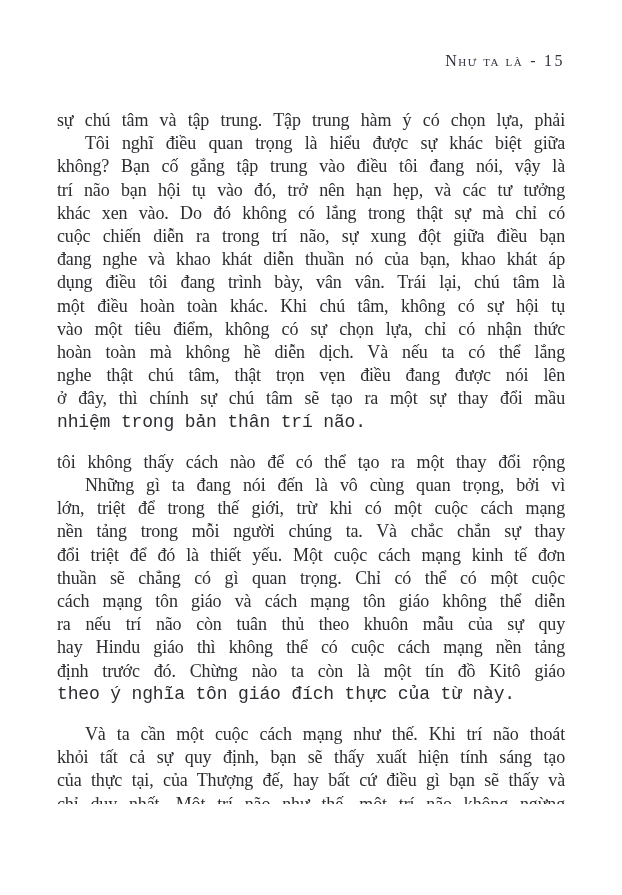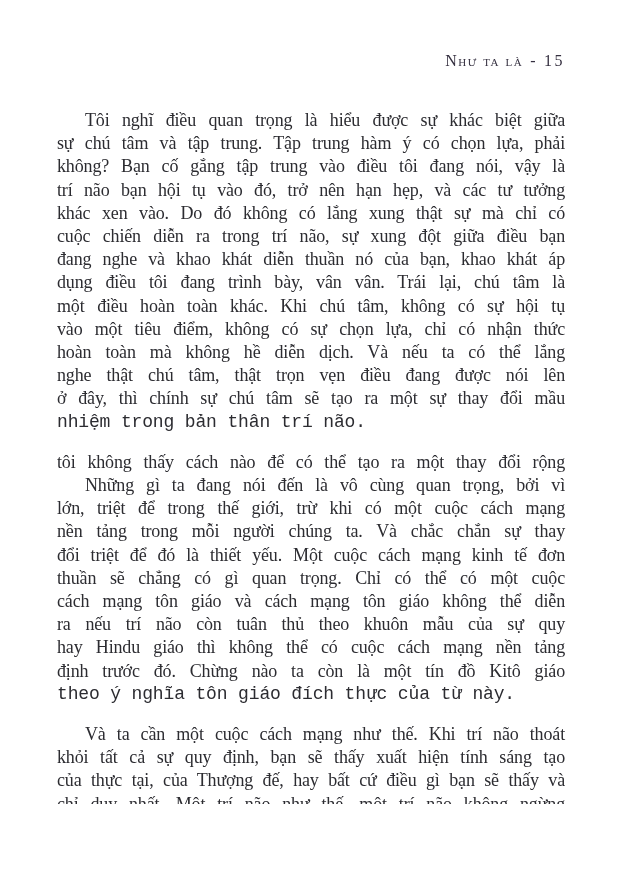--- a/index.html
+++ b/index.html
@@ -59,25 +59,25 @@
 </style>
 </head>
 <body>
 
 <div class="page">
   <header class="running-header">
     <span>Như ta là</span><span class="sep">-</span><span class="pagenum">15</span>
   </header>
   <main class="body-text" id="text-body">
       <div class="paragraph">
+        <div class="line">sự chú tâm và tập trung. Tập trung hàm ý có chọn lựa, phải</div>
         <div class="line first">Tôi nghĩ điều quan trọng là hiểu được sự khác biệt giữa</div>
-        <div class="line">sự chú tâm và tập trung. Tập trung hàm ý có chọn lựa, phải</div>
         <div class="line">không? Bạn cố gắng tập trung vào điều tôi đang nói, vậy là</div>
         <div class="line">trí não bạn hội tụ vào đó, trở nên hạn hẹp, và các tư tưởng</div>
-        <div class="line">khác xen vào. Do đó không có lắng xung thật sự mà chỉ có</div>
+        <div class="line">khác xen vào. Do đó không có lắng trong thật sự mà chỉ có</div>
         <div class="line">cuộc chiến diễn ra trong trí não, sự xung đột giữa điều bạn</div>
         <div class="line">đang nghe và khao khát diễn thuần nó của bạn, khao khát áp</div>
         <div class="line">dụng điều tôi đang trình bày, vân vân. Trái lại, chú tâm là</div>
         <div class="line">một điều hoàn toàn khác. Khi chú tâm, không có sự hội tụ</div>
         <div class="line">vào một tiêu điểm, không có sự chọn lựa, chỉ có nhận thức</div>
         <div class="line">hoàn toàn mà không hề diễn dịch. Và nếu ta có thể lắng</div>
         <div class="line">nghe thật chú tâm, thật trọn vẹn điều đang được nói lên</div>
         <div class="line">ở đây, thì chính sự chú tâm sẽ tạo ra một sự thay đổi mầu</div>
         <div class="line loose">nhiệm trong bản thân trí não.</div>
       </div>

